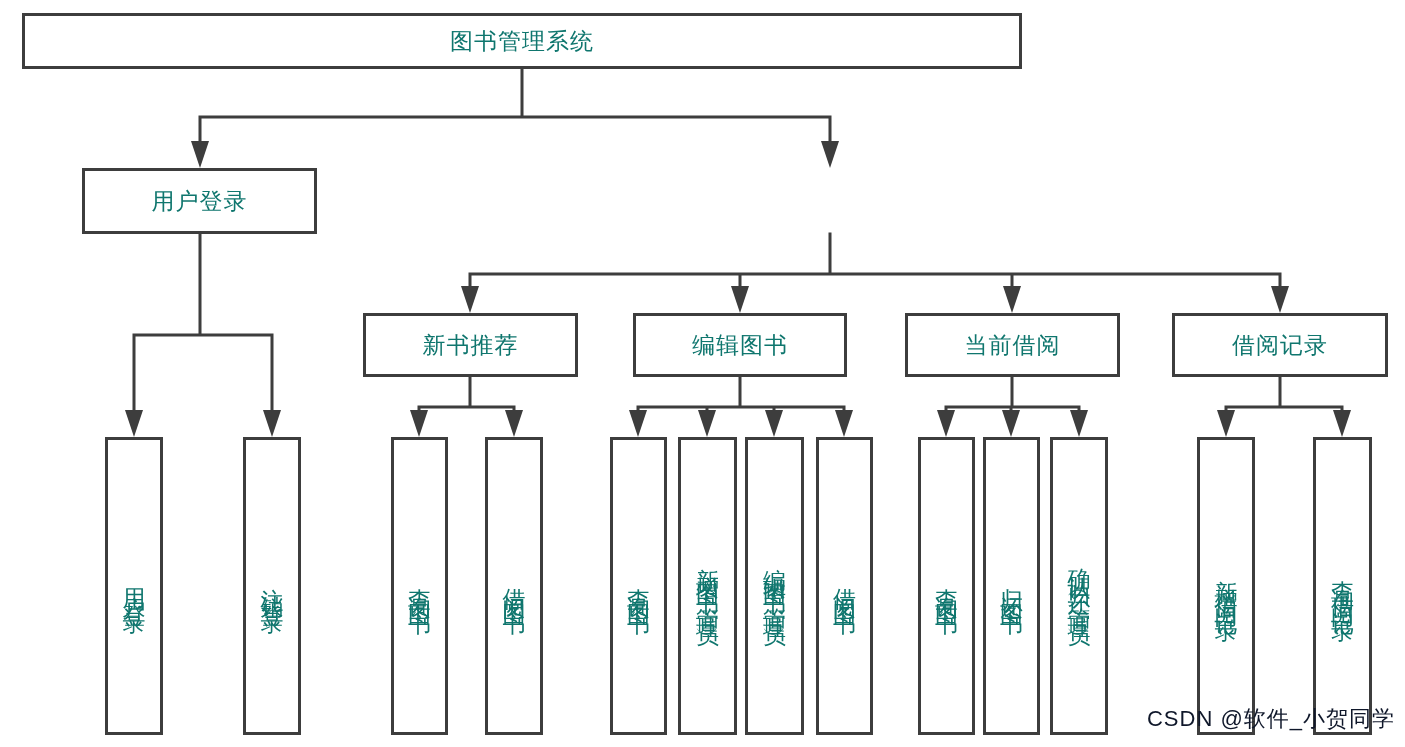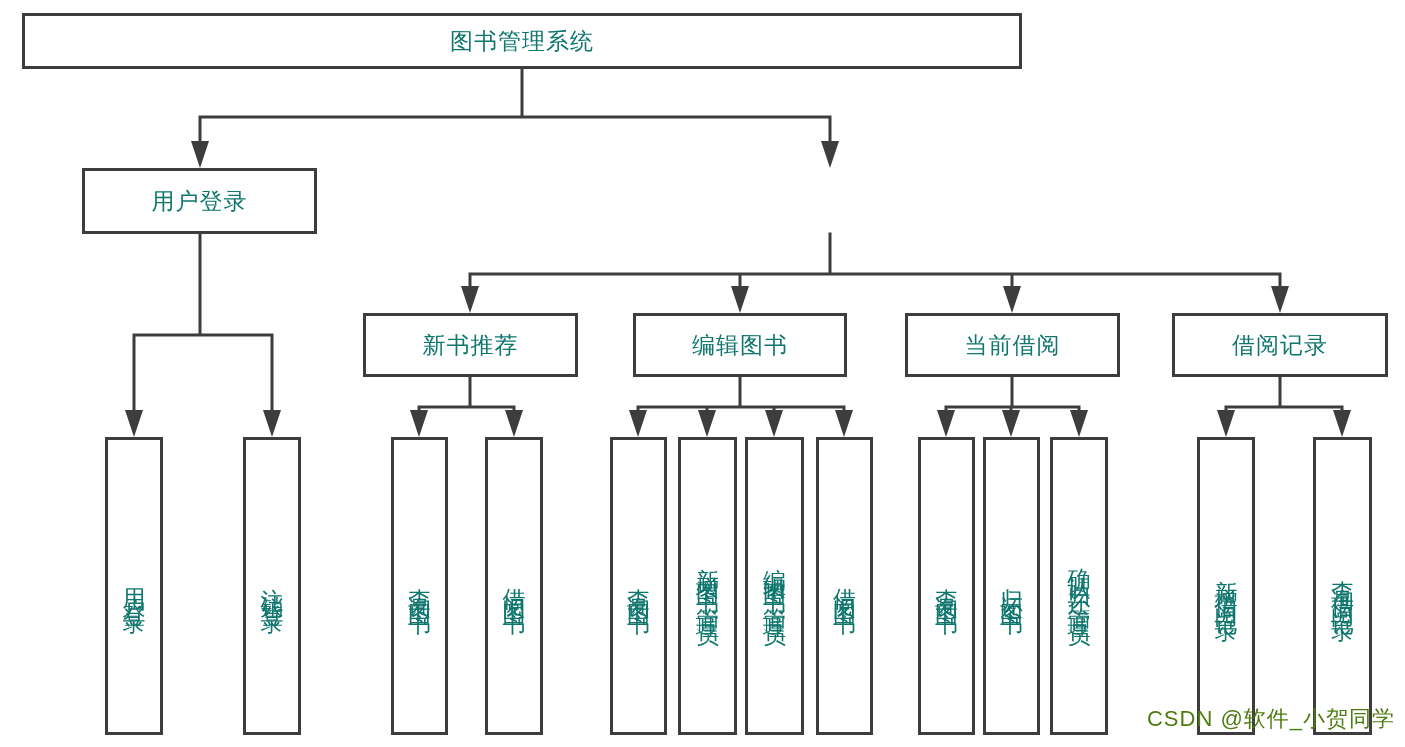--- a/index.html
+++ b/index.html
@@ -41,21 +41,21 @@
     writing-mode: vertical-rl;
     text-orientation: mixed;
     font-size: 23px;
     letter-spacing: 8px;
     line-height: 1;
   }
   .watermark {
     position: absolute;
     right: 10px;
     bottom: 13px;
-    color: #4d7c0f;
+    color: #0f172a;
     font-size: 22px;
     letter-spacing: 1px;
     white-space: nowrap;
   }
 </style>
 </head>
 <body>
 
 <div class="canvas">
 

